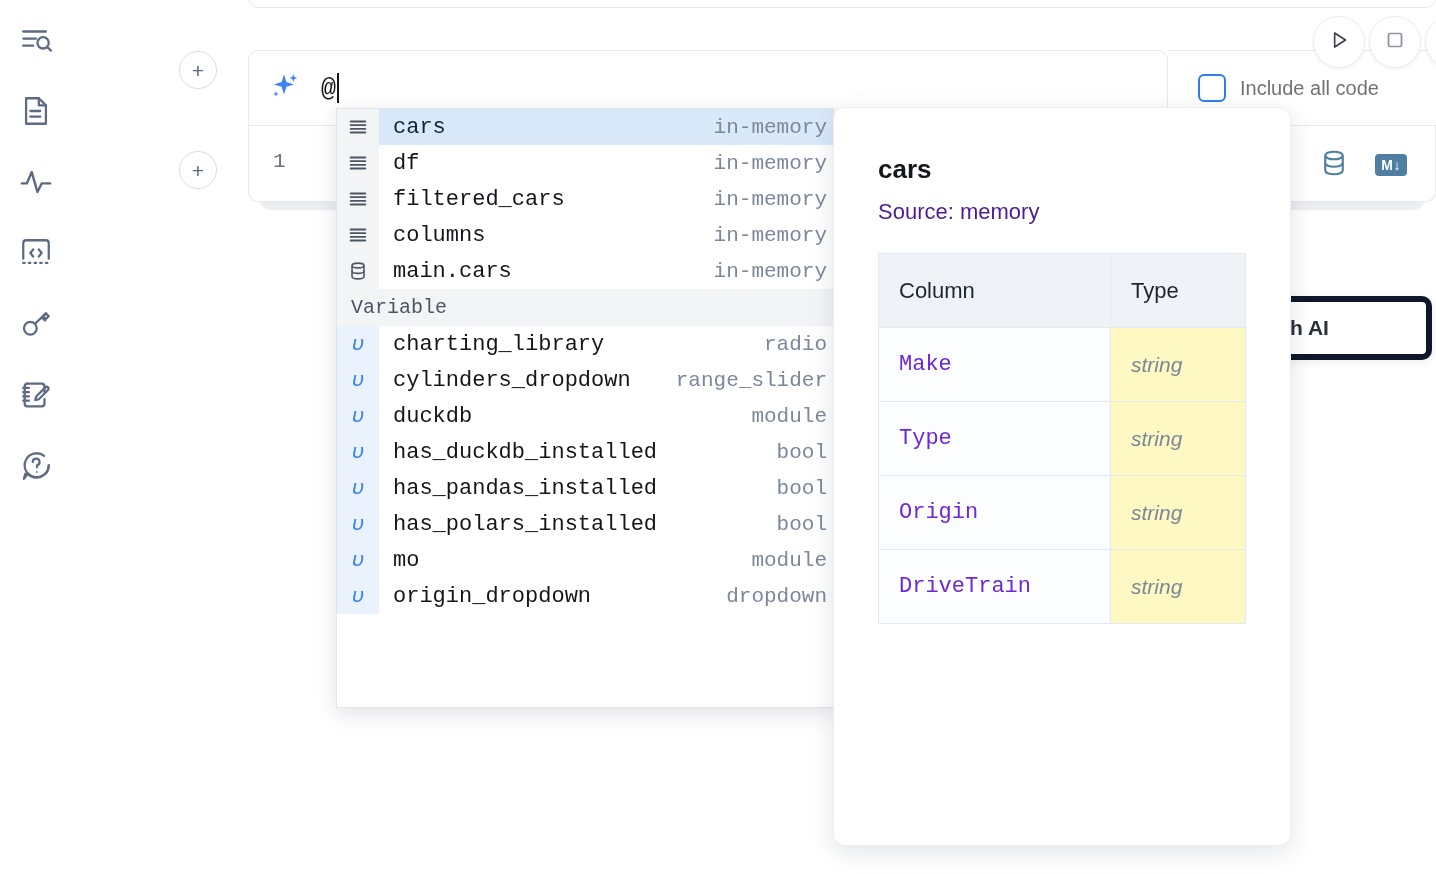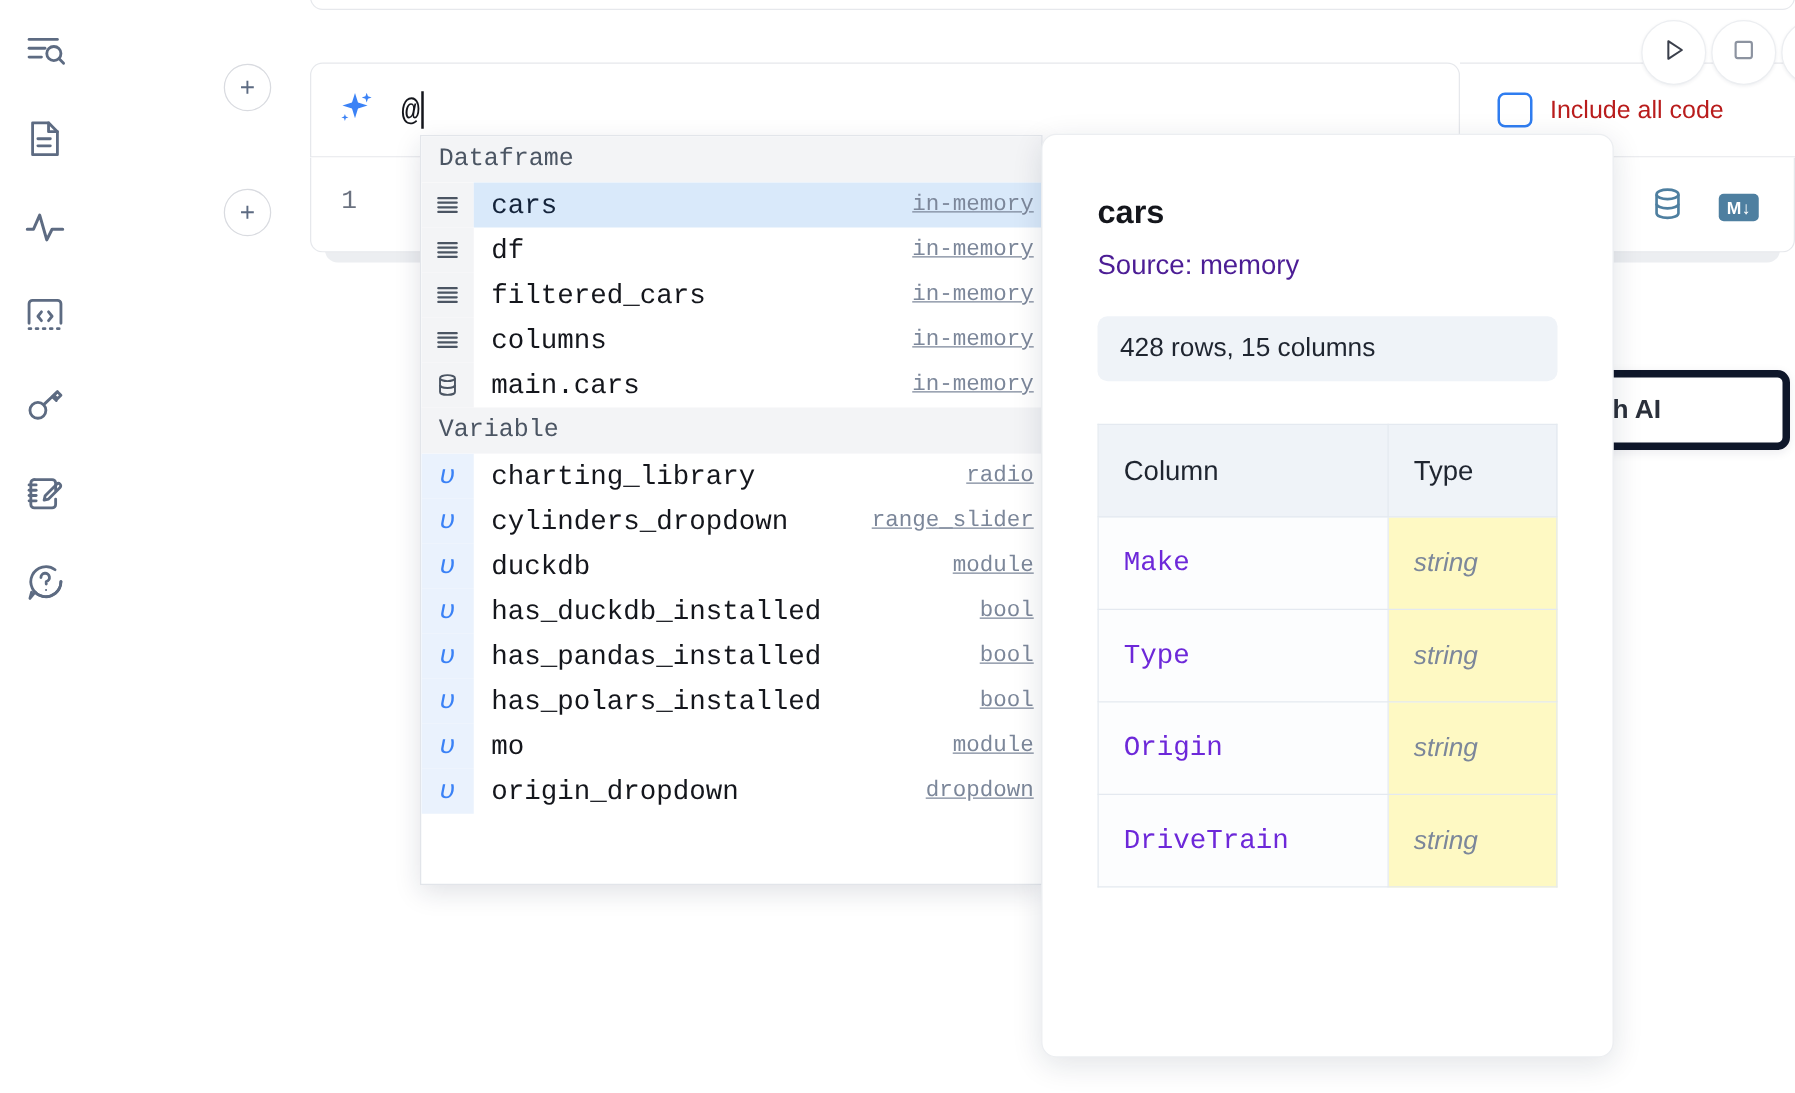--- a/index.html
+++ b/index.html
@@ -124,21 +124,21 @@
     border: 2px solid #2f7df0;
     border-radius: 6px;
     background: #ffffff;
     box-sizing: border-box;
     flex: 0 0 auto;
     cursor: pointer;
   }
   .include-label {
     margin-left: 14px;
     font-size: 20px;
-    color: #b91c1c;
+    color: #737373;
     white-space: nowrap;
   }
 
   
   .round-btn {
     position: absolute;
     width: 52px; height: 52px;
     border-radius: 50%;
     background: #ffffff;
     border: 1px solid #eceef1;
@@ -277,25 +277,24 @@
     box-sizing: border-box;
     overflow: hidden;
   }
   .ac-name {
     font-size: 22px;
     color: #14161c;
     white-space: nowrap;
   }
   .ac-row.sel .ac-name { color: #14233a; }
   .ac-type {
-    font-size: 18px;
+    font-size: 21px;
     color: #7c879a;
     white-space: nowrap;
     margin-left: 18px;
-    text-decoration: underline;
   }
 
   
   .detail {
     position: absolute;
     left: 833px; top: 107px;
     width: 458px;
     height: 739px;
     background: #ffffff;
     border: 1px solid #eceef1;
@@ -497,21 +496,20 @@
     </span>
     <span class="md-badge">M↓</span>
   </div>
 </div>
 
 <div class="ai-tip">
   <span>h AI</span>
 </div>
 
 <div class="ac" id="autocomplete">
-    <div class="ac-group">Dataframe</div>
     <div class="ac-row sel">
       <div class="ac-gutter">
         <svg width="22" height="22" viewBox="0 0 24 24" fill="none" stroke="currentColor" stroke-width="2" stroke-linecap="round">
           <line x1="4" y1="6" x2="20" y2="6"></line>
           <line x1="4" y1="10" x2="20" y2="10"></line>
           <line x1="4" y1="14" x2="20" y2="14"></line>
           <line x1="4" y1="18" x2="20" y2="18"></line>
         </svg>
       </div>
       <div class="ac-name-wrap">
@@ -629,21 +627,20 @@
       <div class="ac-name-wrap">
         <span class="ac-name">origin_dropdown</span>
         <span class="ac-type">dropdown</span>
       </div>
     </div>
   </div>
 
 <div class="detail">
   <h2 class="detail-title">cars</h2>
   <div class="detail-source">Source: memory</div>
-  <div class="detail-shape">428 rows, 15 columns</div>
   <table class="detail-table">
     <thead>
       <tr>
         <th>Column</th>
         <th>Type</th>
       </tr>
     </thead>
     <tbody id="schema-body">
         <tr>
           <td class="col">Make</td>

